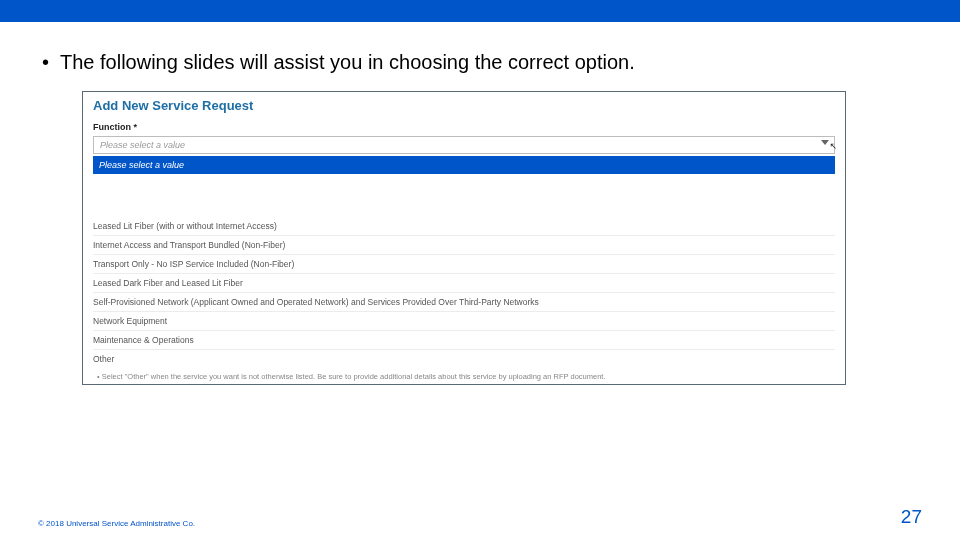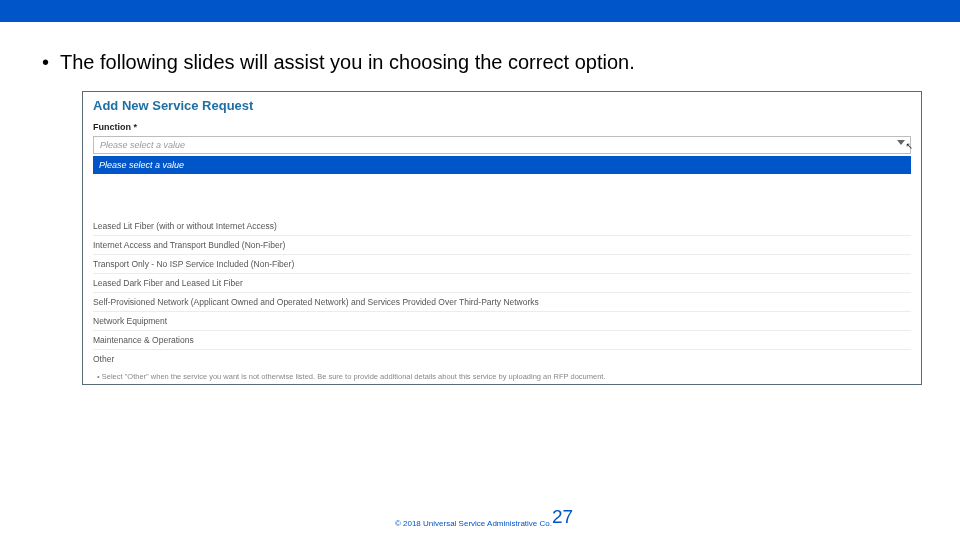--- a/index.html
+++ b/index.html
@@ -43,21 +43,21 @@
     left: 4px;
     top: 0;
     color: #000;
   }
   .bullets .indent-text {
     display: block;
     padding-left: 0px;
   }
   .screenshot-box {
     margin: 4px 0 0 44px;
-    width: 840px;
+    width: 764px;
     border: 1px solid #5a6b78;
     background: #fff;
     font-family: Arial, sans-serif;
   }
   .sb-title {
     color: #1e6fa6;
     font-weight: bold;
     font-size: 13px;
     padding: 6px 10px 3px 10px;
   }
@@ -122,23 +122,23 @@
     color: #888;
     padding: 0 10px 3px 14px;
   }
   .sb-note::before {
     content: "• ";
   }
   .footer {
     position: absolute;
     bottom: 12px;
     left: 38px;
-    right: 30px;
+    right: 38px;
     display: flex;
-    justify-content: center;
+    justify-content: space-between;
     align-items: flex-end;
   }
   .copyright {
     font-size: 8px;
     color: #0055c9;
   }
   .page-num {
     font-size: 19px;
     color: #0055c9;
   }

